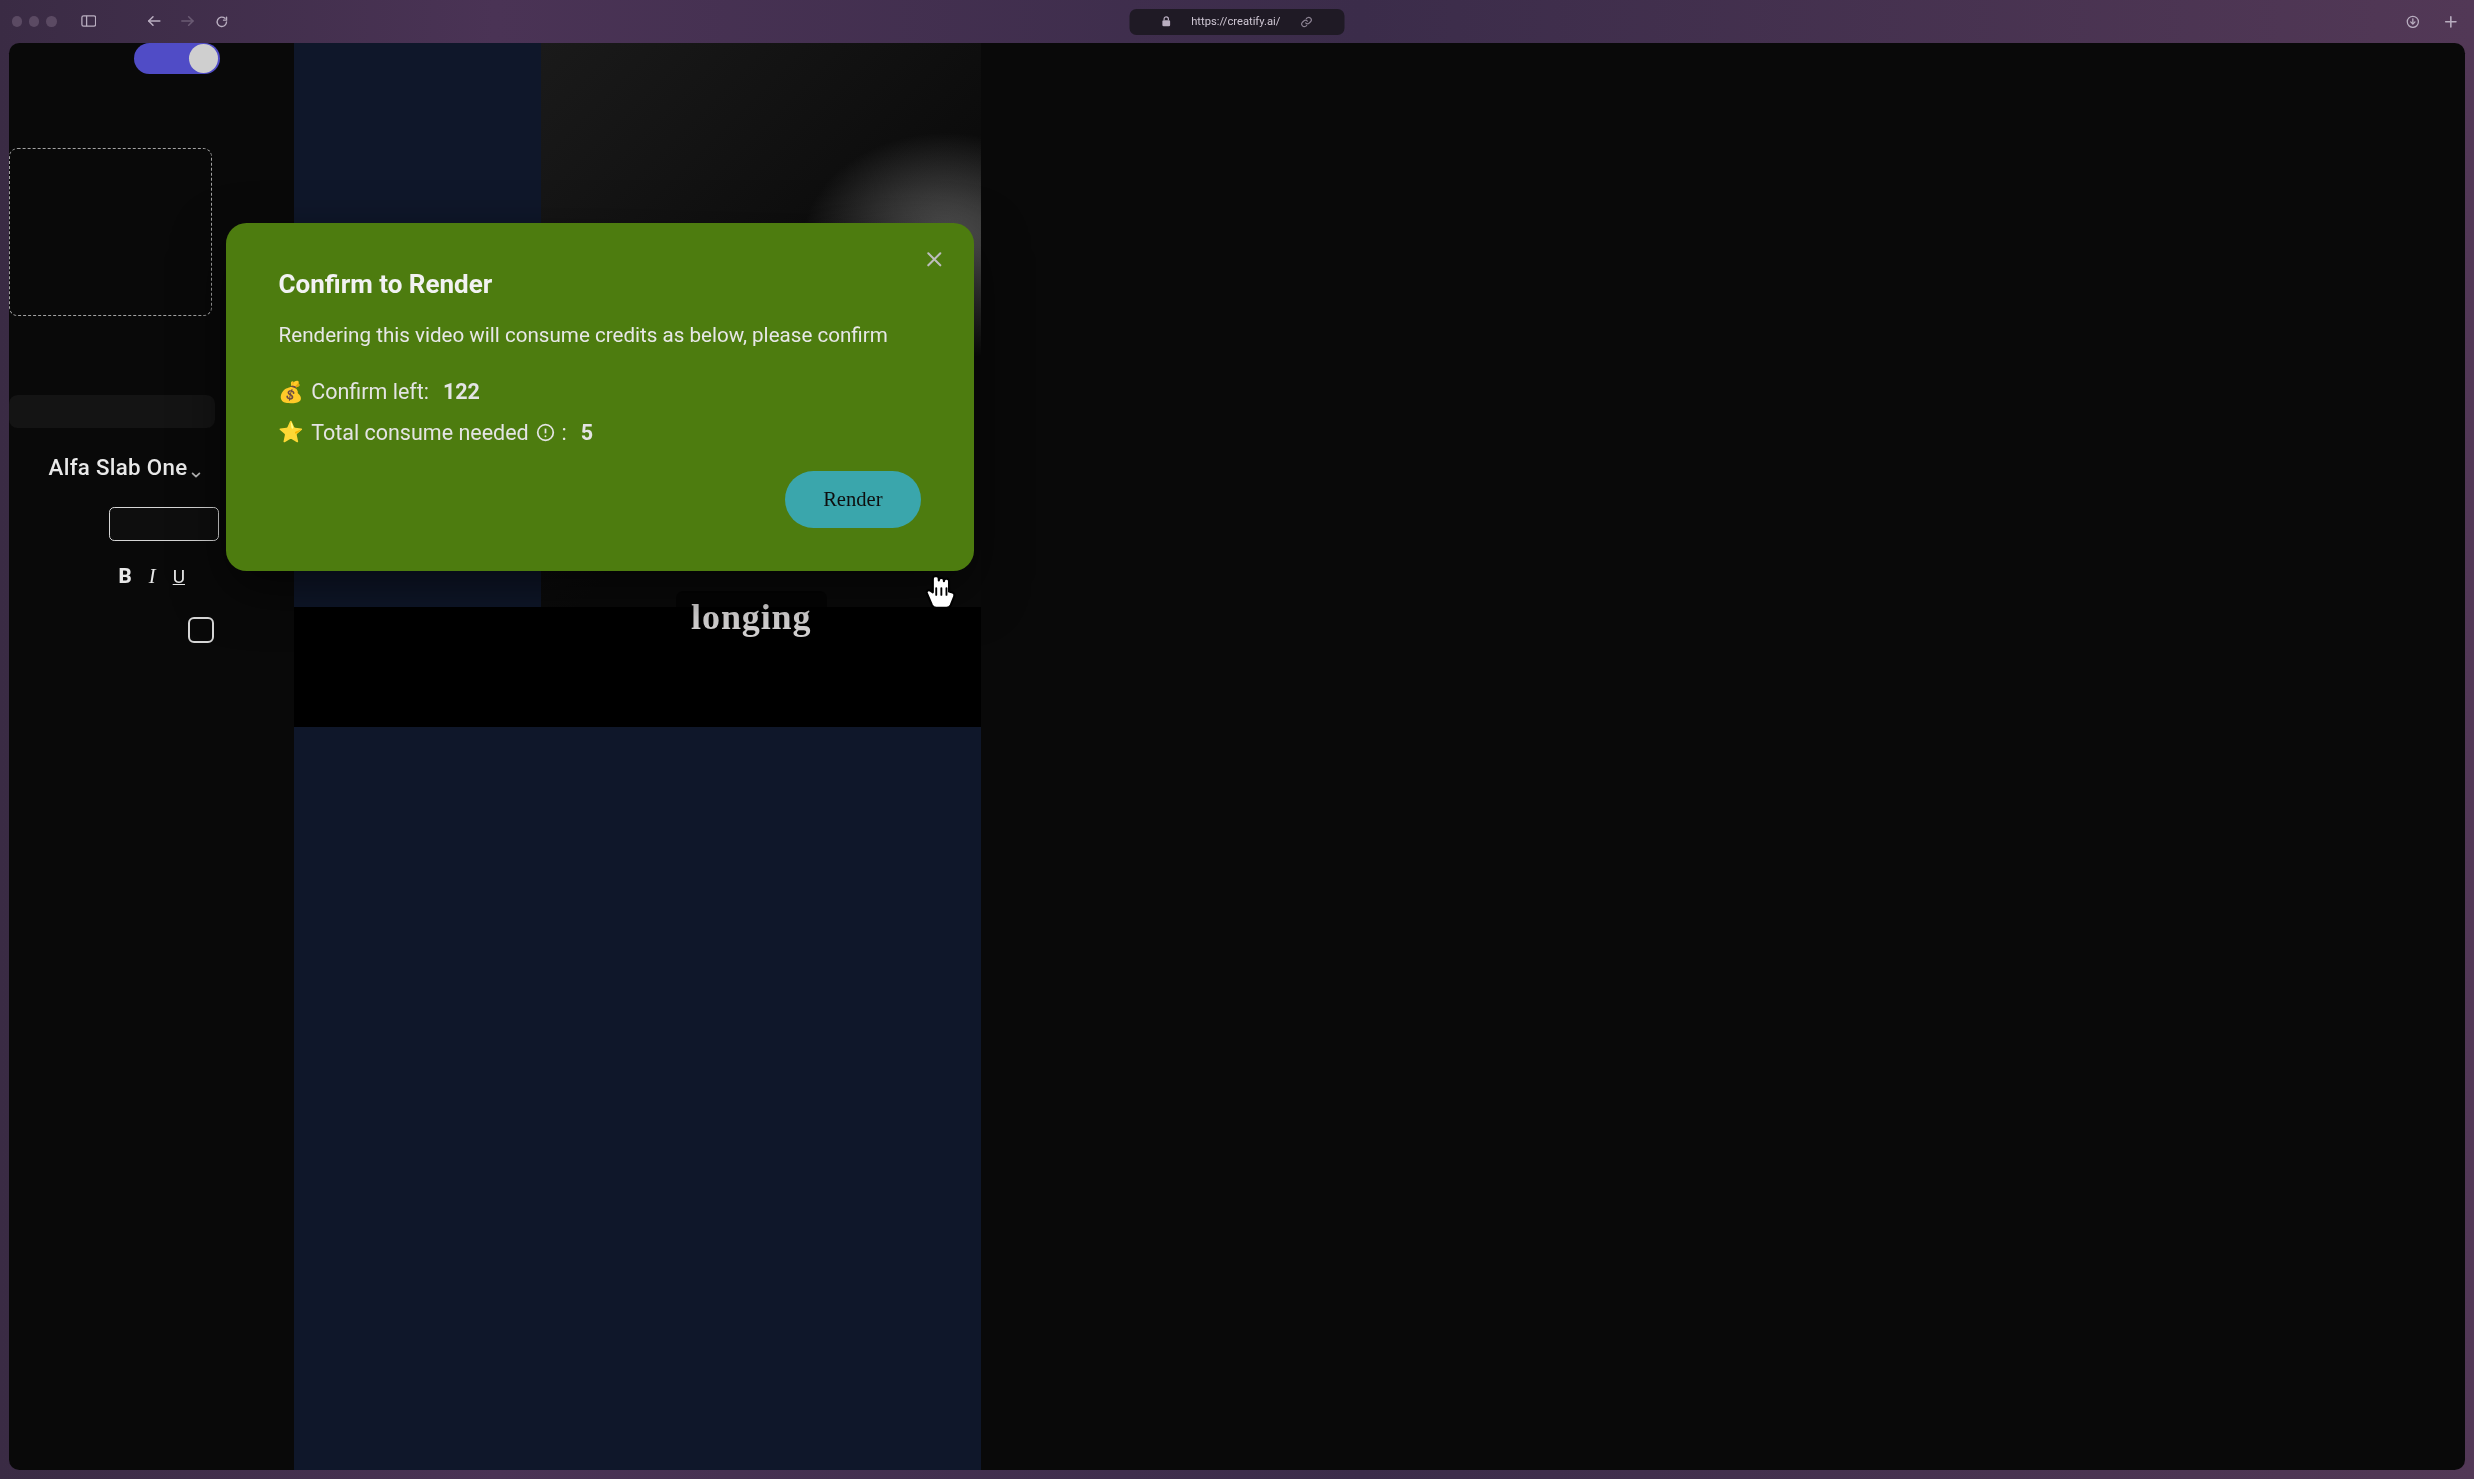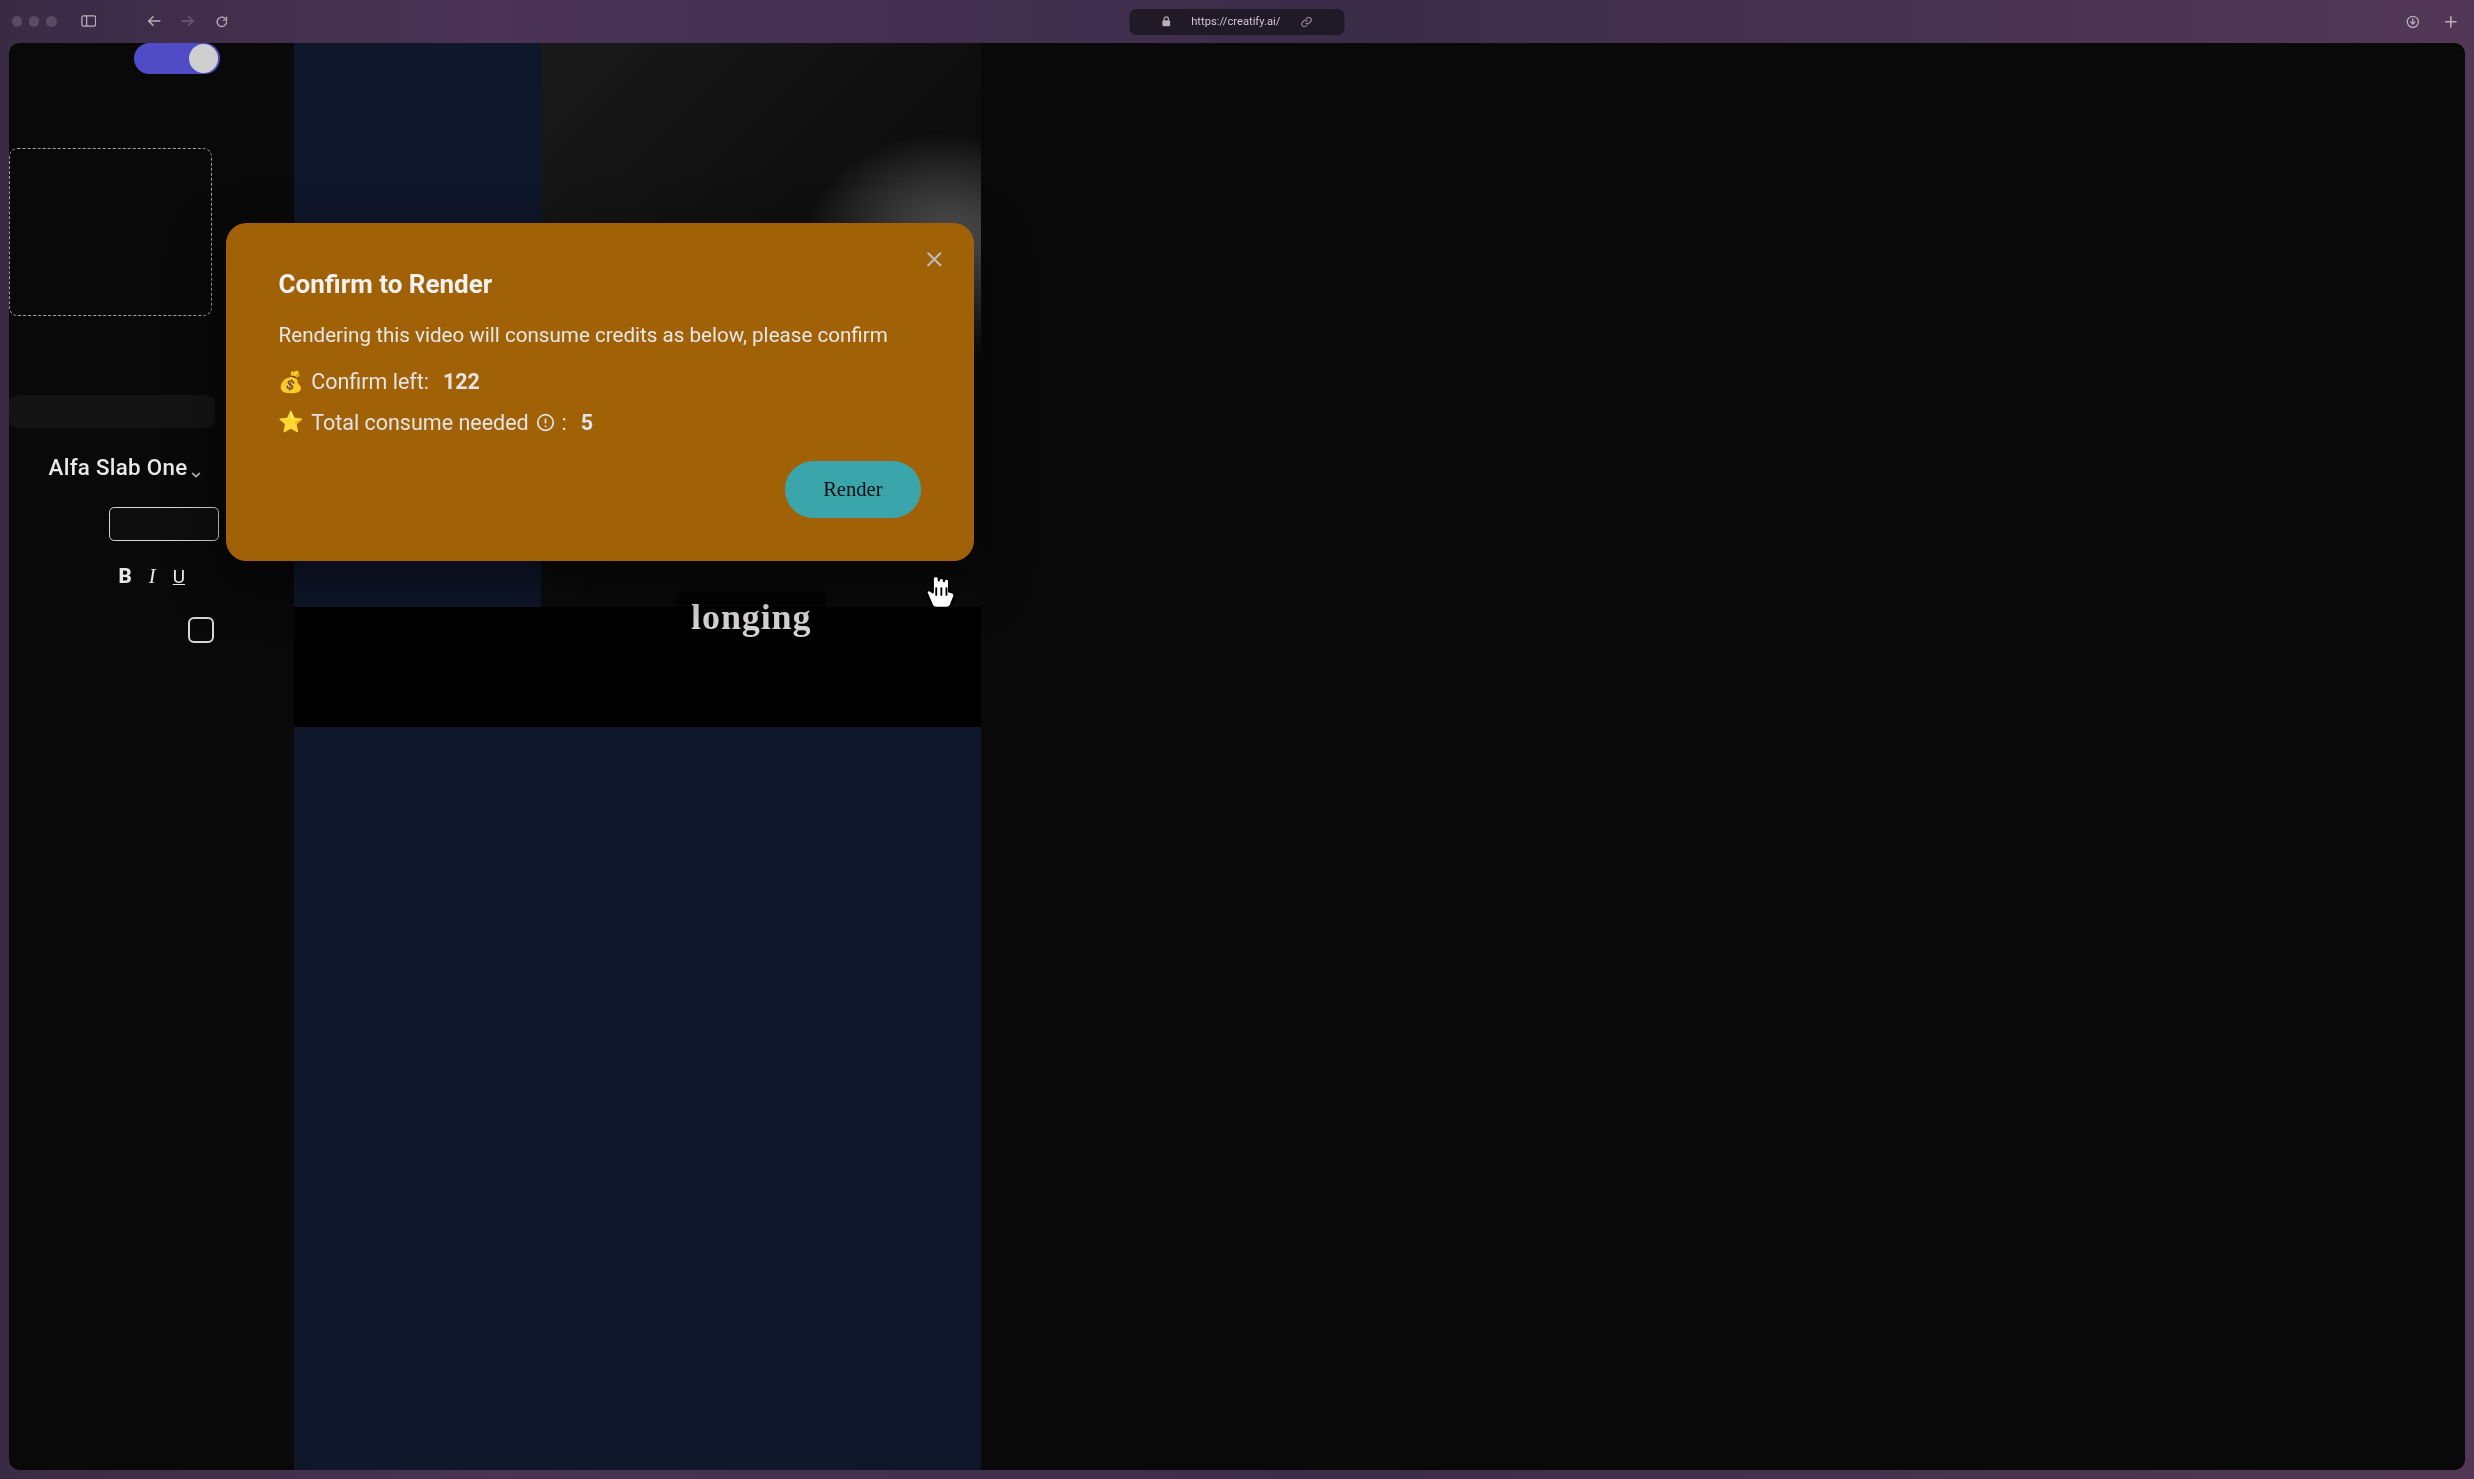--- a/index.html
+++ b/index.html
@@ -154,21 +154,21 @@
     letter-spacing: 0.9px;
     font-family: Georgia, "Times New Roman", serif;
   }
 
   
   .modal {
     position: absolute;
     left: 217px;
     top: 180px;
     width: 748px;
-    background: #a16207;
+    background: #4d7c0f;
     border-radius: 20.6px;
     padding: 46px 53px 43px 53px;
     box-shadow: 0 19px 52px rgba(0,0,0,0.55);
     color: #ececec;
   }
   .modal .close {
     position: absolute;
     right: 22.3px; top: 19px;
     width: 34px; height: 34px;
     display:flex; align-items:center; justify-content:center;
@@ -177,21 +177,21 @@
   }
   .modal h2 {
     font-size: 26px;
     font-weight: 700;
     margin-bottom: 24px;
     color: #f2f2f2;
   }
   .modal .desc {
     font-size: 20.6px;
     color: #e7e7e7;
-    margin-bottom: 22px;
+    margin-bottom: 32px;
   }
   .modal .line {
     display: flex;
     align-items: center;
     gap: 6.9px;
     font-size: 21.5px;
     color: #e4e4e4;
     margin-bottom: 15.5px;
   }
   .modal .line .emoji { font-size: 20.6px; }

